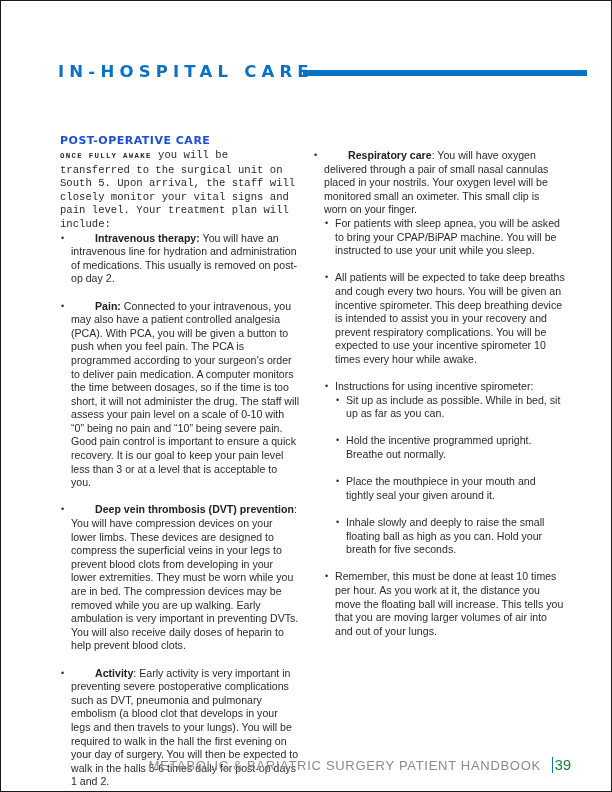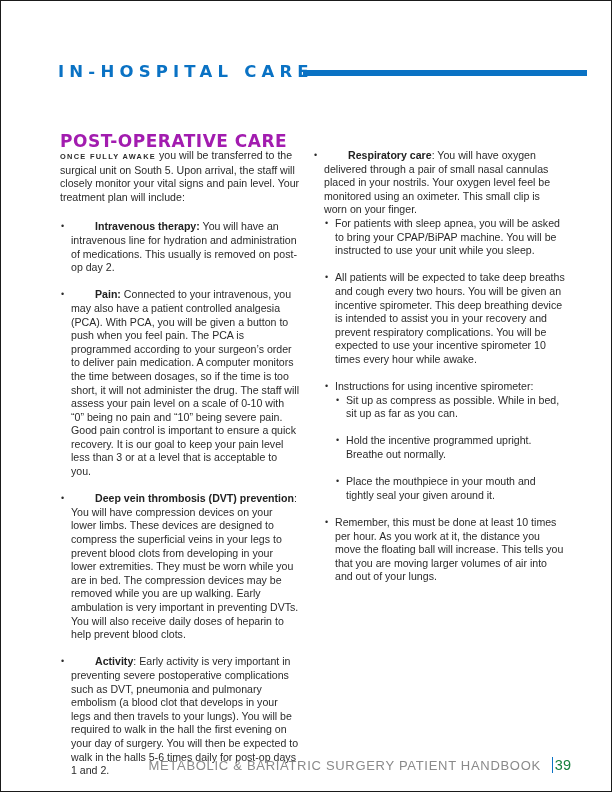--- a/index.html
+++ b/index.html
@@ -17,21 +17,21 @@
   }
   .title-rule {
     position: absolute; left: 302px; top: 69px; width: 284px; height: 6px;
     background: #0a72c4;
   }
   .col { position: absolute; font-size: 10.6px; line-height: 13.6px; }
   .col-left { left: 59px; top: 132px; width: 240px; }
   .col-right { left: 312px; top: 148px; width: 252px; }
   .section-heading {
     font-family: "DejaVu Sans", sans-serif; font-weight: bold;
-    font-size: 17px; letter-spacing: 0.5px; color: #a21caf;
+    font-size: 11px; letter-spacing: 0.5px; color: #1d4ed8;
     line-height: 16px; margin: 0;
   }
   .smallcaps {
     font-weight: bold; font-size: 7.4px; letter-spacing: 1.3px;
     text-transform: uppercase;
   }
   p { margin: 0; }
   ul { list-style: none; margin: 0; padding: 0; }
   li.item { position: relative; padding-left: 11px; }
   li.item::before {
@@ -54,42 +54,43 @@
 </head>
 <body>
 
 <div class="page">
 
   <div class="title">IN-HOSPITAL CARE</div>
   <div class="title-rule"></div>
 
   <div class="col col-left">
     <h2 class="section-heading">POST-OPERATIVE CARE</h2>
-    <p style="margin-bottom:16px;"><span class="smallcaps">ONCE FULLY AWAKE</span><span> you will be transferred to the surgical unit on South 5. Upon arrival, the staff will closely monitor your vital signs and pain level. Your treatment plan will include:</span></p>
+    <p style="margin-bottom:0;font-family:Liberation Mono, monospace;"><span class="smallcaps">ONCE FULLY AWAKE</span><span> you will be transferred to the surgical unit on South 5. Upon arrival, the staff will closely monitor your vital signs and pain level. Your treatment plan will include:</span></p>
     <ul>
       <li class="item"><b>Intravenous therapy:</b><span> You will have an intravenous line for hydration and administration of medications. This usually is removed on post-op day 2.</span></li>
       <li class="item gap"><b>Pain:</b><span> Connected to your intravenous, you may also have a patient controlled analgesia (PCA). With PCA, you will be given a button to push when you feel pain. The PCA is programmed according to your surgeon’s order to deliver pain medication. A computer monitors the time between dosages, so if the time is too short, it will not administer the drug. The staff will assess your pain level on a scale of 0-10 with “0” being no pain and “10” being severe pain. Good pain control is important to ensure a quick recovery. It is our goal to keep your pain level less than 3 or at a level that is acceptable to you.</span></li>
       <li class="item gap"><b>Deep vein thrombosis (DVT) prevention</b><span>: You will have compression devices on your lower limbs. These devices are designed to compress the superficial veins in your legs to prevent blood clots from developing in your lower extremities. They must be worn while you are in bed. The compression devices may be removed while you are up walking. Early ambulation is very important in preventing DVTs. You will also receive daily doses of heparin to help prevent blood clots.</span></li>
       <li class="item gap"><b>Activity</b><span>: Early activity is very important in preventing severe postoperative complications such as DVT, pneumonia and pulmonary embolism (a blood clot that develops in your legs and then travels to your lungs). You will be required to walk in the hall the first evening on your day of surgery. You will then be expected to walk in the halls 5-6 times daily for post-op days 1 and 2.</span></li>
     </ul>
   </div>
 
   <div class="col col-right">
     <ul>
       <li class="item">
-        <b>Respiratory care</b><span>: You will have oxygen delivered through a pair of small nasal cannulas placed in your nostrils. Your oxygen level feel be monitored using an oximeter. This small clip is worn on your finger.</span>
+        <b>Respiratory care</b><span>: You will have oxygen delivered through a pair of small nasal cannulas placed in your nostrils. Your oxygen level will be monitored small an oximeter. This small clip is worn on your finger.</span>
         <ul class="sub">
           <li class="item">For patients with sleep apnea, you will be asked to bring your CPAP/BiPAP machine. You will be instructed to use your unit while you sleep.</li>
           <li class="item gap">All patients will be expected to take deep breaths and cough every two hours. You will be given an incentive spirometer. This deep breathing device is intended to assist you in your recovery and prevent respiratory complications. You will be expected to use your incentive spirometer 10 times every hour while awake.</li>
           <li class="item gap">
             <span>Instructions for using incentive spirometer:</span>
             <ul class="sub">
-              <li class="item">Sit up as compress as possible. While in bed, sit up as far as you can.</li>
+              <li class="item">Sit up as include as possible. While in bed, sit up as far as you can.</li>
               <li class="item gap">Hold the incentive programmed upright. Breathe out normally.</li>
               <li class="item gap">Place the mouthpiece in your mouth and tightly seal your given around it.</li>
+              <li class="item gap">Inhale slowly and deeply to raise the small floating ball as high as you can. Hold your breath for five seconds.</li>
             </ul>
           </li>
           <li class="item gap">Remember, this must be done at least 10 times per hour. As you work at it, the distance you move the floating ball will increase. This tells you that you are moving larger volumes of air into and out of your lungs.</li>
         </ul>
       </li>
     </ul>
   </div>
 
   <div class="footer">
     <span class="footer-text">METABOLIC &amp; BARIATRIC SURGERY PATIENT HANDBOOK</span>

